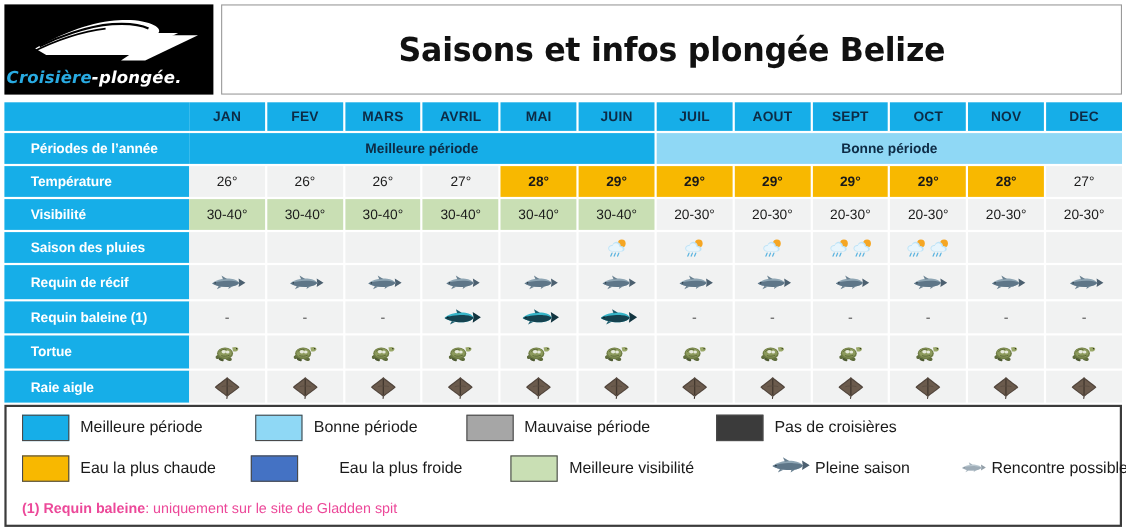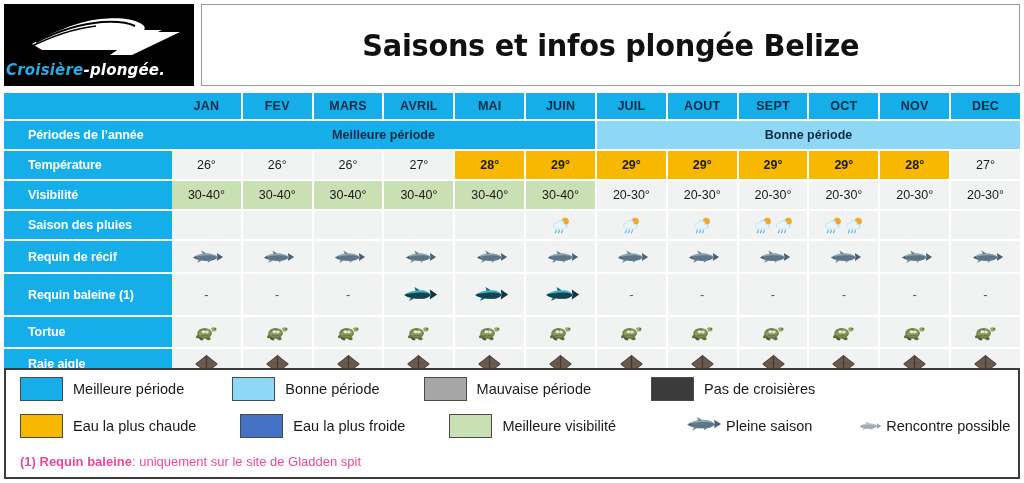--- a/index.html
+++ b/index.html
@@ -69,21 +69,21 @@
   }
   .span-best { flex: 6 1 0; background: #16AEE8; }
   .span-good { flex: 6 1 0; background: #8FD8F5; }
 
   .r-temp { height: 28px; }
   .r-temp .cell.hot { background: #F8B800; font-weight: 700; }
   .r-vis  { height: 28px; }
   .r-vis  .cell.best { background: #C9DFB4; }
   .r-rain { height: 28px; }
   .r-shark{ height: 31px; }
-  .r-whale{ height: 41px; border-radius: 14px; }
+  .r-whale{ height: 29px; border-radius: 14px; }
   .r-turtle{height: 30px; }
   .r-ray  { height: 29px; }
   .dash { color:#555; font-size: 13px; line-height: 6px; }
 
   .icon-wrap { display:flex; align-items:center; justify-content:center; gap:1px; width:100%; height:100%; }
 
   
   .legend {
     position: absolute; left: 4px; top: 368px;
     width: 1016px; height: 111px;
@@ -885,21 +885,21 @@
         <div class="lg-item" style="margin-left: 60px;">
           <div class="sw" style="background: rgb(59, 59, 59);"></div>
           <div class="lg-label">Pas de croisières</div>
         </div>
       </div>
     <div class="legend-row" id="legend-row-2">
         <div class="lg-item" style="margin-left: 0px;">
           <div class="sw" style="background: rgb(248, 184, 0);"></div>
           <div class="lg-label">Eau la plus chaude</div>
         </div>
-        <div class="lg-item" style="margin-left: 44px;">
+        <div class="lg-item" style="margin-left: 32px; gap: 27px;">
           <div class="sw" style="background: rgb(68, 114, 196);"></div>
           <div class="lg-label">Eau la plus froide</div>
         </div>
         <div class="lg-item" style="margin-left: 44px; text-align: center;">
           <div class="sw" style="background: rgb(201, 223, 180);"></div>
           <div class="lg-label">Meilleure visibilité</div>
         </div>
         <div class="lg-item" style="margin-left: 66px;">
           <span><svg viewBox="0 0 46 18" width="40" height="16" style="opacity:1">
     <path d="M45 9 L37 4 L37.6 9 L37 14 Z" fill="#4C6070"></path>

